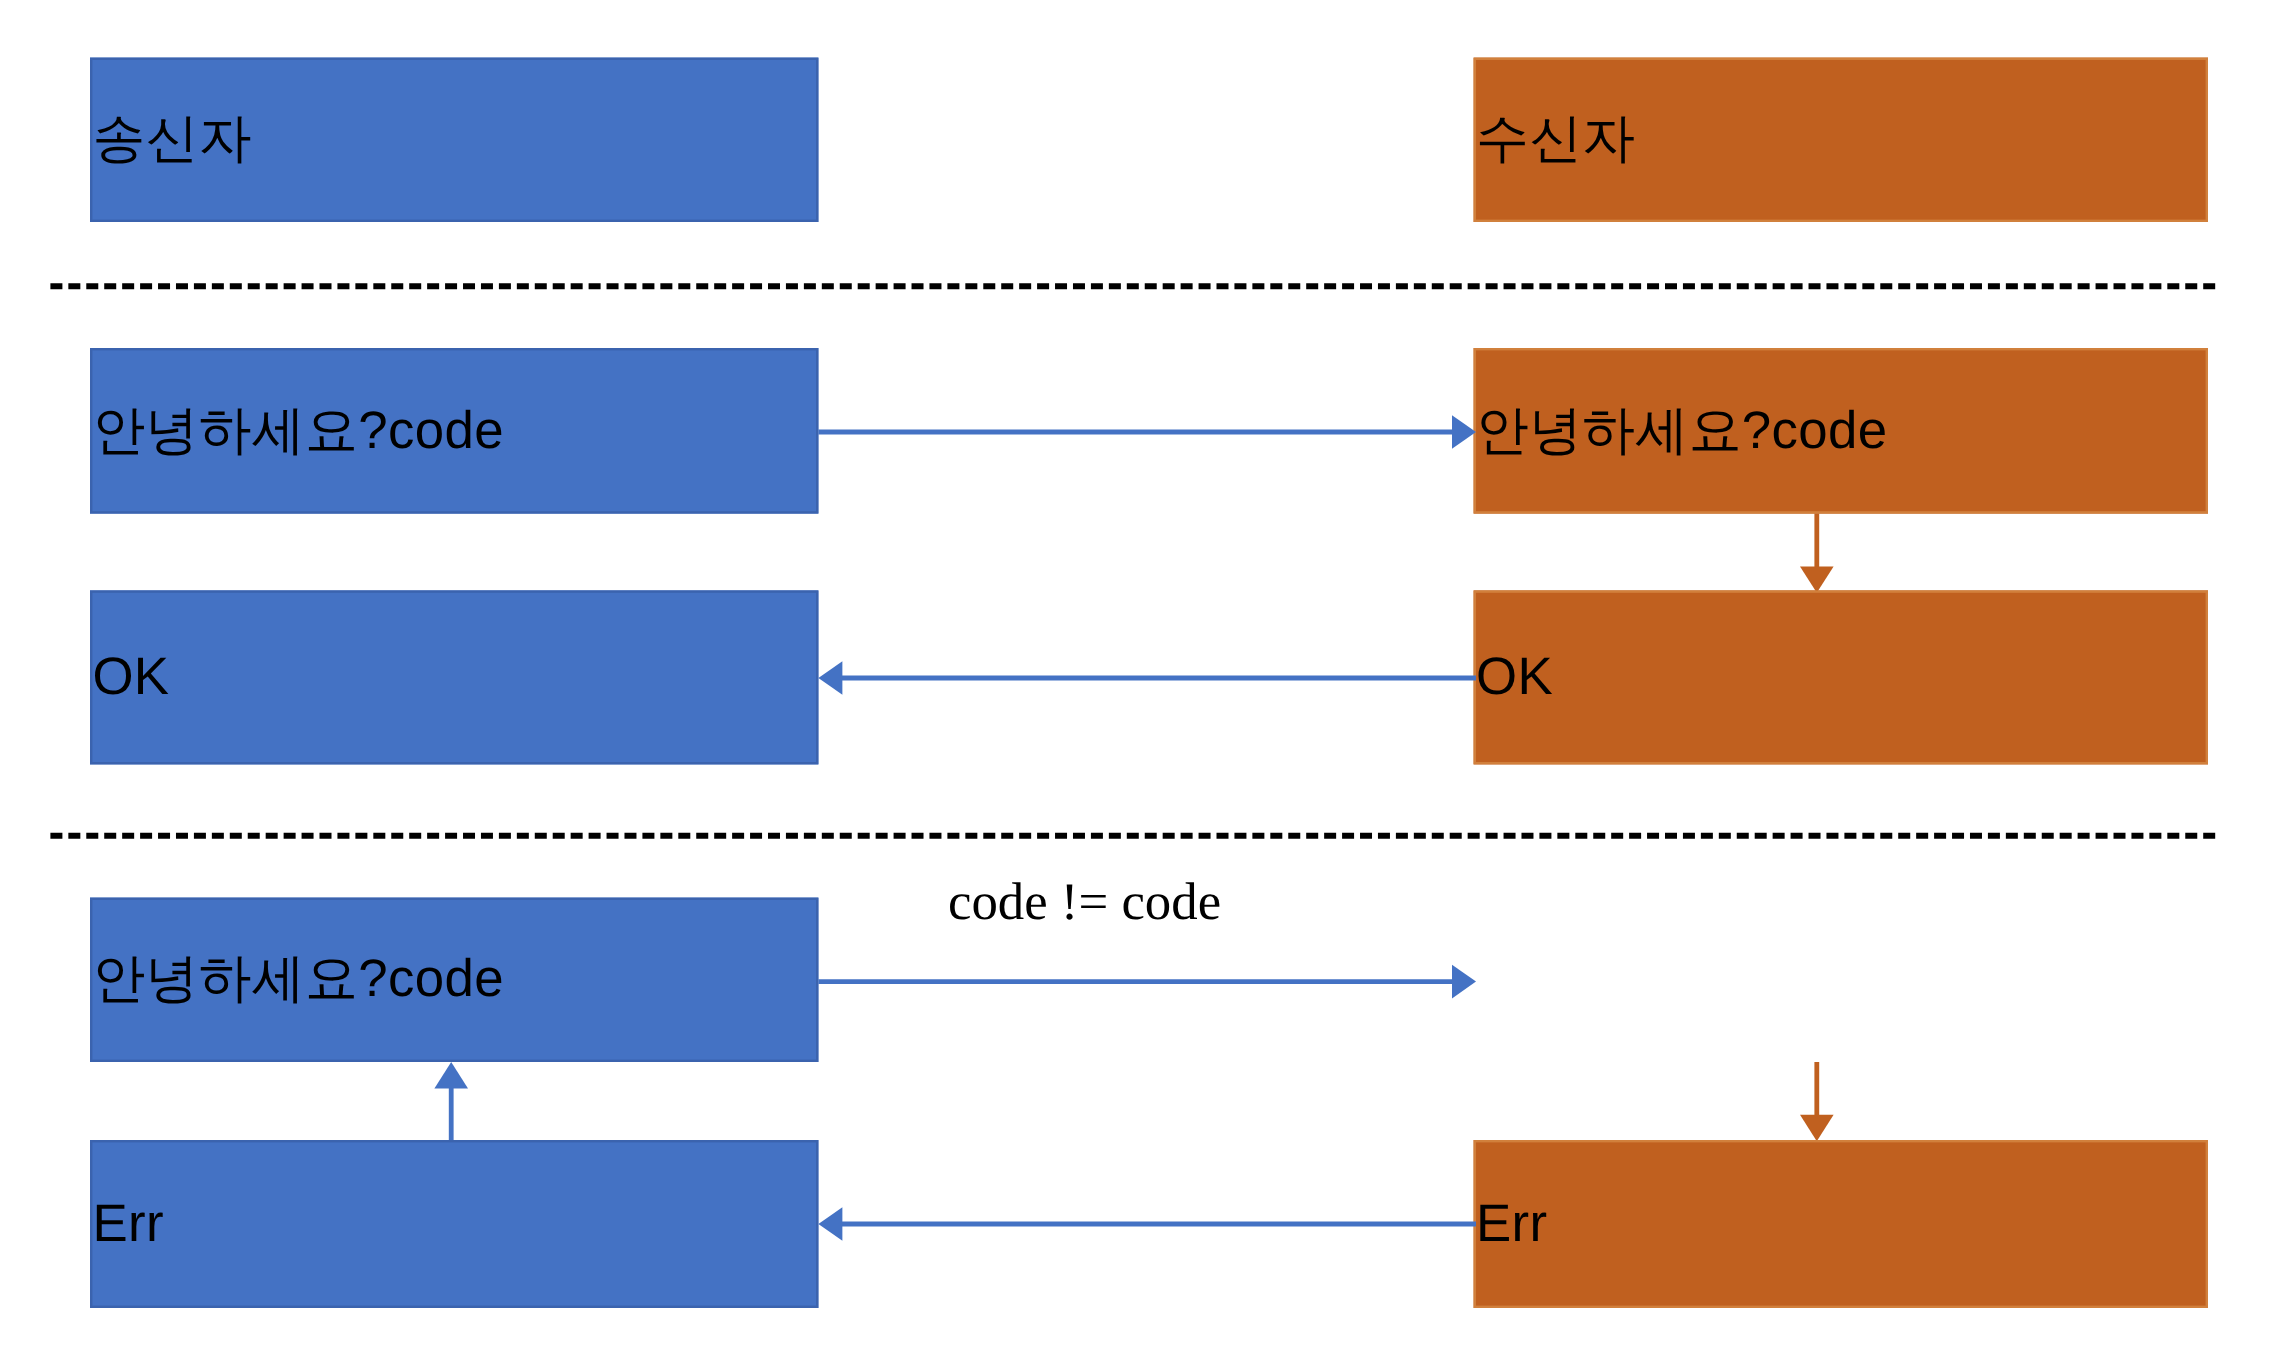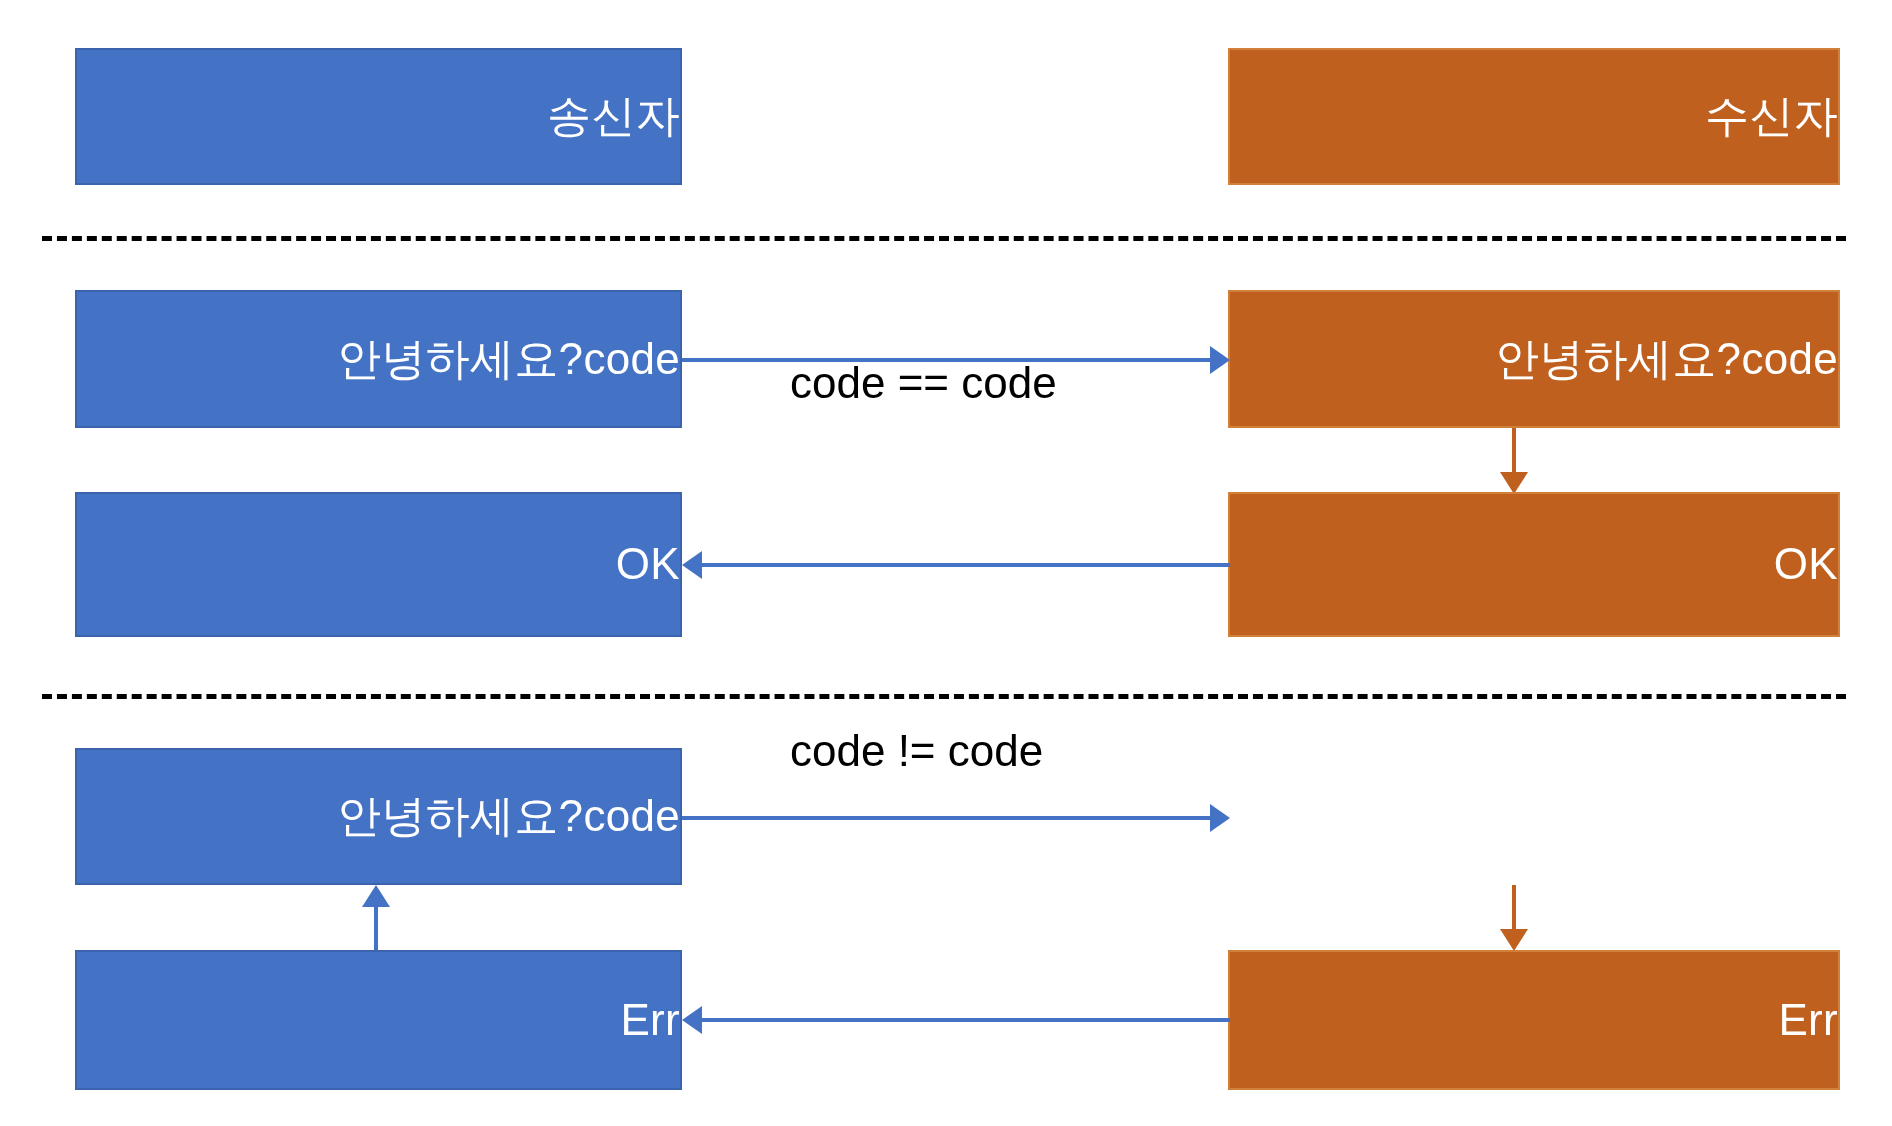--- a/index.html
+++ b/index.html
@@ -18,22 +18,22 @@
     background: #ffffff;
     overflow: hidden;
   }
 
   
   .box {
     position: absolute;
     box-sizing: border-box;
     display: flex;
     align-items: center;
-    justify-content: flex-end;
-    color: #ffffff;
+    justify-content: flex-start;
+    color: #000000;
     font-size: 44px;
     line-height: 1.1;
     letter-spacing: 0.3px;
     white-space: nowrap;
     user-select: none;
   }
   .box-blue {
     background: #4472C4;
     border: 2px solid #3B63AE;
   }
@@ -94,21 +94,20 @@
   <svg class="arrow-svg" style="left:682px; top:340px; width:548px; height:40px;" viewBox="0 0 548 40">
     <line x1="0" y1="20" x2="530" y2="20" stroke="#4472C4" stroke-width="4"></line>
     <polygon points="528,6 548,20 528,34" fill="#4472C4"></polygon>
   </svg>
 
   <svg class="arrow-svg" style="left:1494px; top:428px; width:40px; height:66px;" viewBox="0 0 40 66">
     <line x1="20" y1="0" x2="20" y2="46" stroke="#C0601F" stroke-width="4"></line>
     <polygon points="6,44 34,44 20,66" fill="#C0601F"></polygon>
   </svg>
 
-  <div class="caption" style="left:790px; top:358px;">code == code</div>
 
   <div class="box box-blue" style="left:75px; top:492px; width:607px; height:145px;">
     <span class="box-label">OK</span>
   </div>
 
   <div class="box box-orange" style="left:1228px; top:492px; width:612px; height:145px;">
     <span class="box-label">OK</span>
   </div>
 
   <svg class="arrow-svg" style="left:682px; top:545px; width:548px; height:40px;" viewBox="0 0 548 40">
@@ -131,21 +130,21 @@
   <svg class="arrow-svg" style="left:356px; top:885px; width:40px; height:66px;" viewBox="0 0 40 66">
     <line x1="20" y1="66" x2="20" y2="20" stroke="#4472C4" stroke-width="4"></line>
     <polygon points="6,22 34,22 20,0" fill="#4472C4"></polygon>
   </svg>
 
   <svg class="arrow-svg" style="left:1494px; top:885px; width:40px; height:66px;" viewBox="0 0 40 66">
     <line x1="20" y1="0" x2="20" y2="46" stroke="#C0601F" stroke-width="4"></line>
     <polygon points="6,44 34,44 20,66" fill="#C0601F"></polygon>
   </svg>
 
-  <div class="caption" style="left:790px; top:726px;">code != code</div>
+  <div class="caption" style="left:790px; top:726px;font-family:Liberation Serif, serif;">code != code</div>
 
   <div class="box box-blue" style="left:75px; top:950px; width:607px; height:140px;">
     <span class="box-label">Err</span>
   </div>
 
   <div class="box box-orange" style="left:1228px; top:950px; width:612px; height:140px;">
     <span class="box-label">Err</span>
   </div>
 
   <svg class="arrow-svg" style="left:682px; top:1000px; width:548px; height:40px;" viewBox="0 0 548 40">

